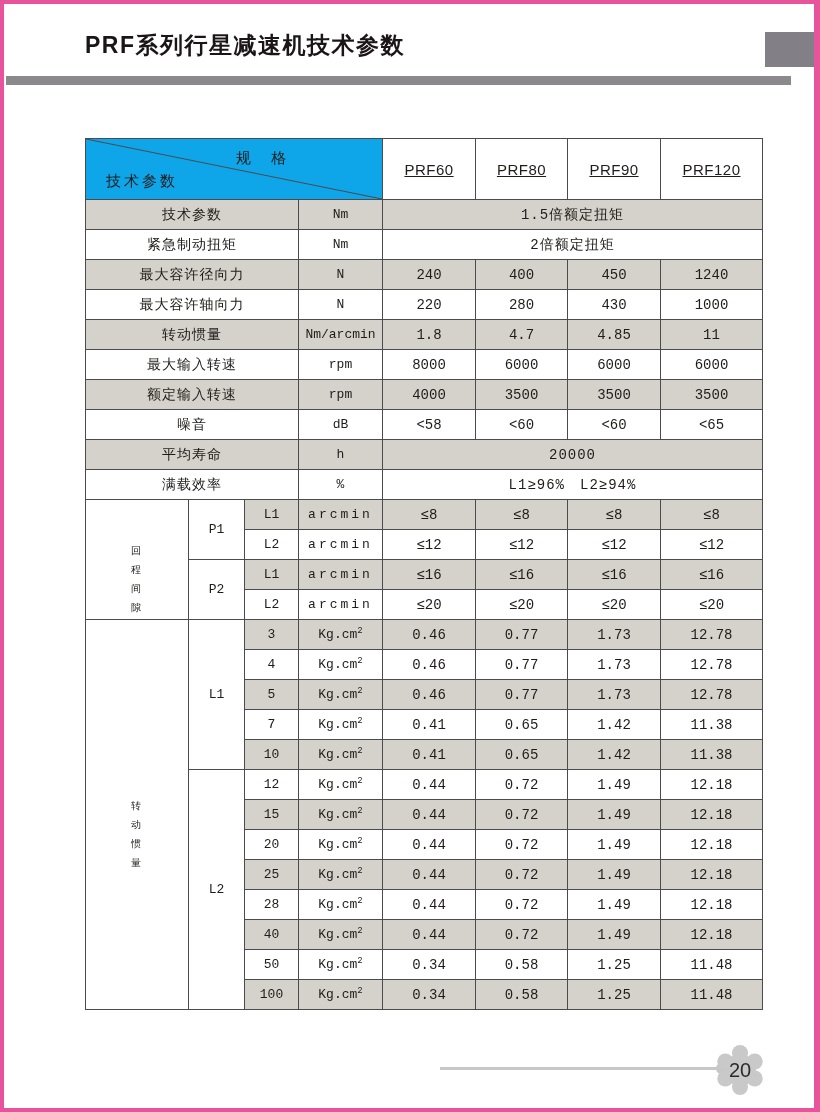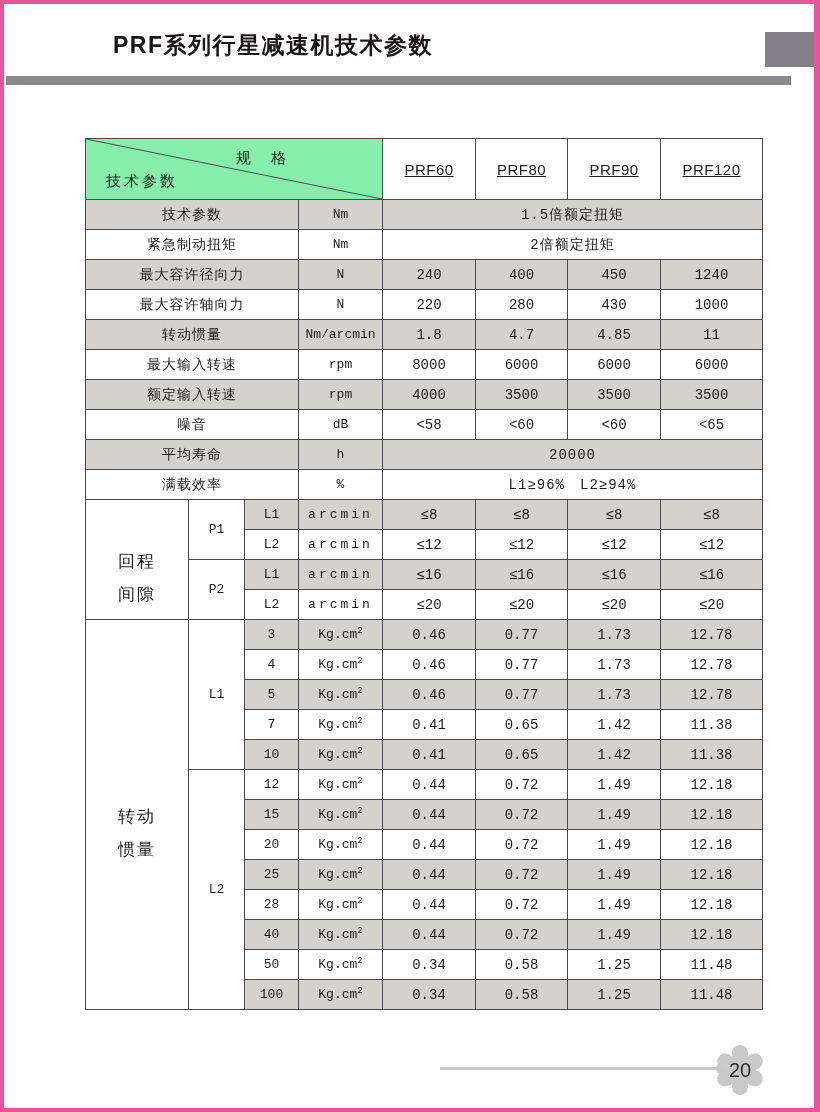--- a/index.html
+++ b/index.html
@@ -1,36 +1,36 @@
 <!DOCTYPE html>
 <html><head>
 <meta charset="utf-8">
 <style>
   html,body{margin:0;padding:0;width:820px;height:1112px;overflow:hidden;background:#ffffff;
             font-family:"Liberation Sans",sans-serif;}
   .frame{position:absolute;inset:0;border:4px solid #e7549c;border-right-width:6px;box-sizing:border-box;z-index:9;}
-  .page-title{position:absolute;left:85px;top:30px;font-size:23px;font-weight:bold;color:#1c1517;letter-spacing:1.5px;margin-left:28px;}
+  .page-title{position:absolute;left:85px;top:30px;font-size:23px;font-weight:bold;color:#1c1517;letter-spacing:1.5px;}
   .title-bar{position:absolute;left:6px;top:76px;width:785px;height:9px;background:#8b898c;}
   .corner-box{position:absolute;left:765px;top:32px;width:49px;height:35px;background:#828086;}
 
   table.spec{position:absolute;left:85px;top:138px;width:678px;border-collapse:collapse;table-layout:fixed;
              border:1px solid #4b4b4d;}
   td{border:1px solid #4b4b4d;text-align:center;vertical-align:middle;padding:0;height:30px;
      box-sizing:border-box;color:#1f1c1a;overflow:hidden;}
   tr.hdr td{height:61px;}
   .g{background:#d5d2cc;}
   .label{font-size:14px;letter-spacing:1px;}
   .model{font-size:15px;letter-spacing:0.5px;text-decoration:underline;}
   .unit,.val,.grade,.level,.ratio{font-family:"Liberation Mono","DejaVu Sans Mono",monospace;font-size:13px;}
   .val{font-size:14px;}
   .arc{letter-spacing:3px;}
   .span-val{font-size:14px;letter-spacing:1px;}
   .sec{background:#ffffff;}
-  .sec .vwrap{display:inline-block;width:2.3em;font-size:17px;letter-spacing:2px;line-height:1.9;margin-top:38px;}
-  .corner{position:relative;background:#86efac;}
+  .sec .vwrap{display:inline-block;width:2.3em;font-size:10px;letter-spacing:2px;line-height:1.9;margin-top:38px;}
+  .corner{position:relative;background:#0ea5e9;}
   .corner .diag{position:absolute;left:0;top:0;width:100%;height:100%;}
   .corner .diag line{stroke:#4b4b4d;stroke-width:1;}
   .corner .spec-lbl{position:absolute;left:150px;top:10px;font-size:15px;letter-spacing:8px;}
   .corner .param-lbl{position:absolute;left:20px;bottom:8px;font-size:15px;letter-spacing:3px;}
   .sup{vertical-align:super;font-size:9px;}
 
   .footer-line{position:absolute;left:440px;top:1067px;width:280px;height:3px;background:#c7c7c7;}
   .footer-dot{position:absolute;left:716px;top:1063px;width:11px;height:11px;border-radius:50%;background:#c7c7c7;}
   .page-badge{position:absolute;left:712px;top:1042px;width:56px;height:56px;}
   .page-badge text{font-family:"Liberation Sans",sans-serif;font-size:20px;fill:#2c2c2c;}

